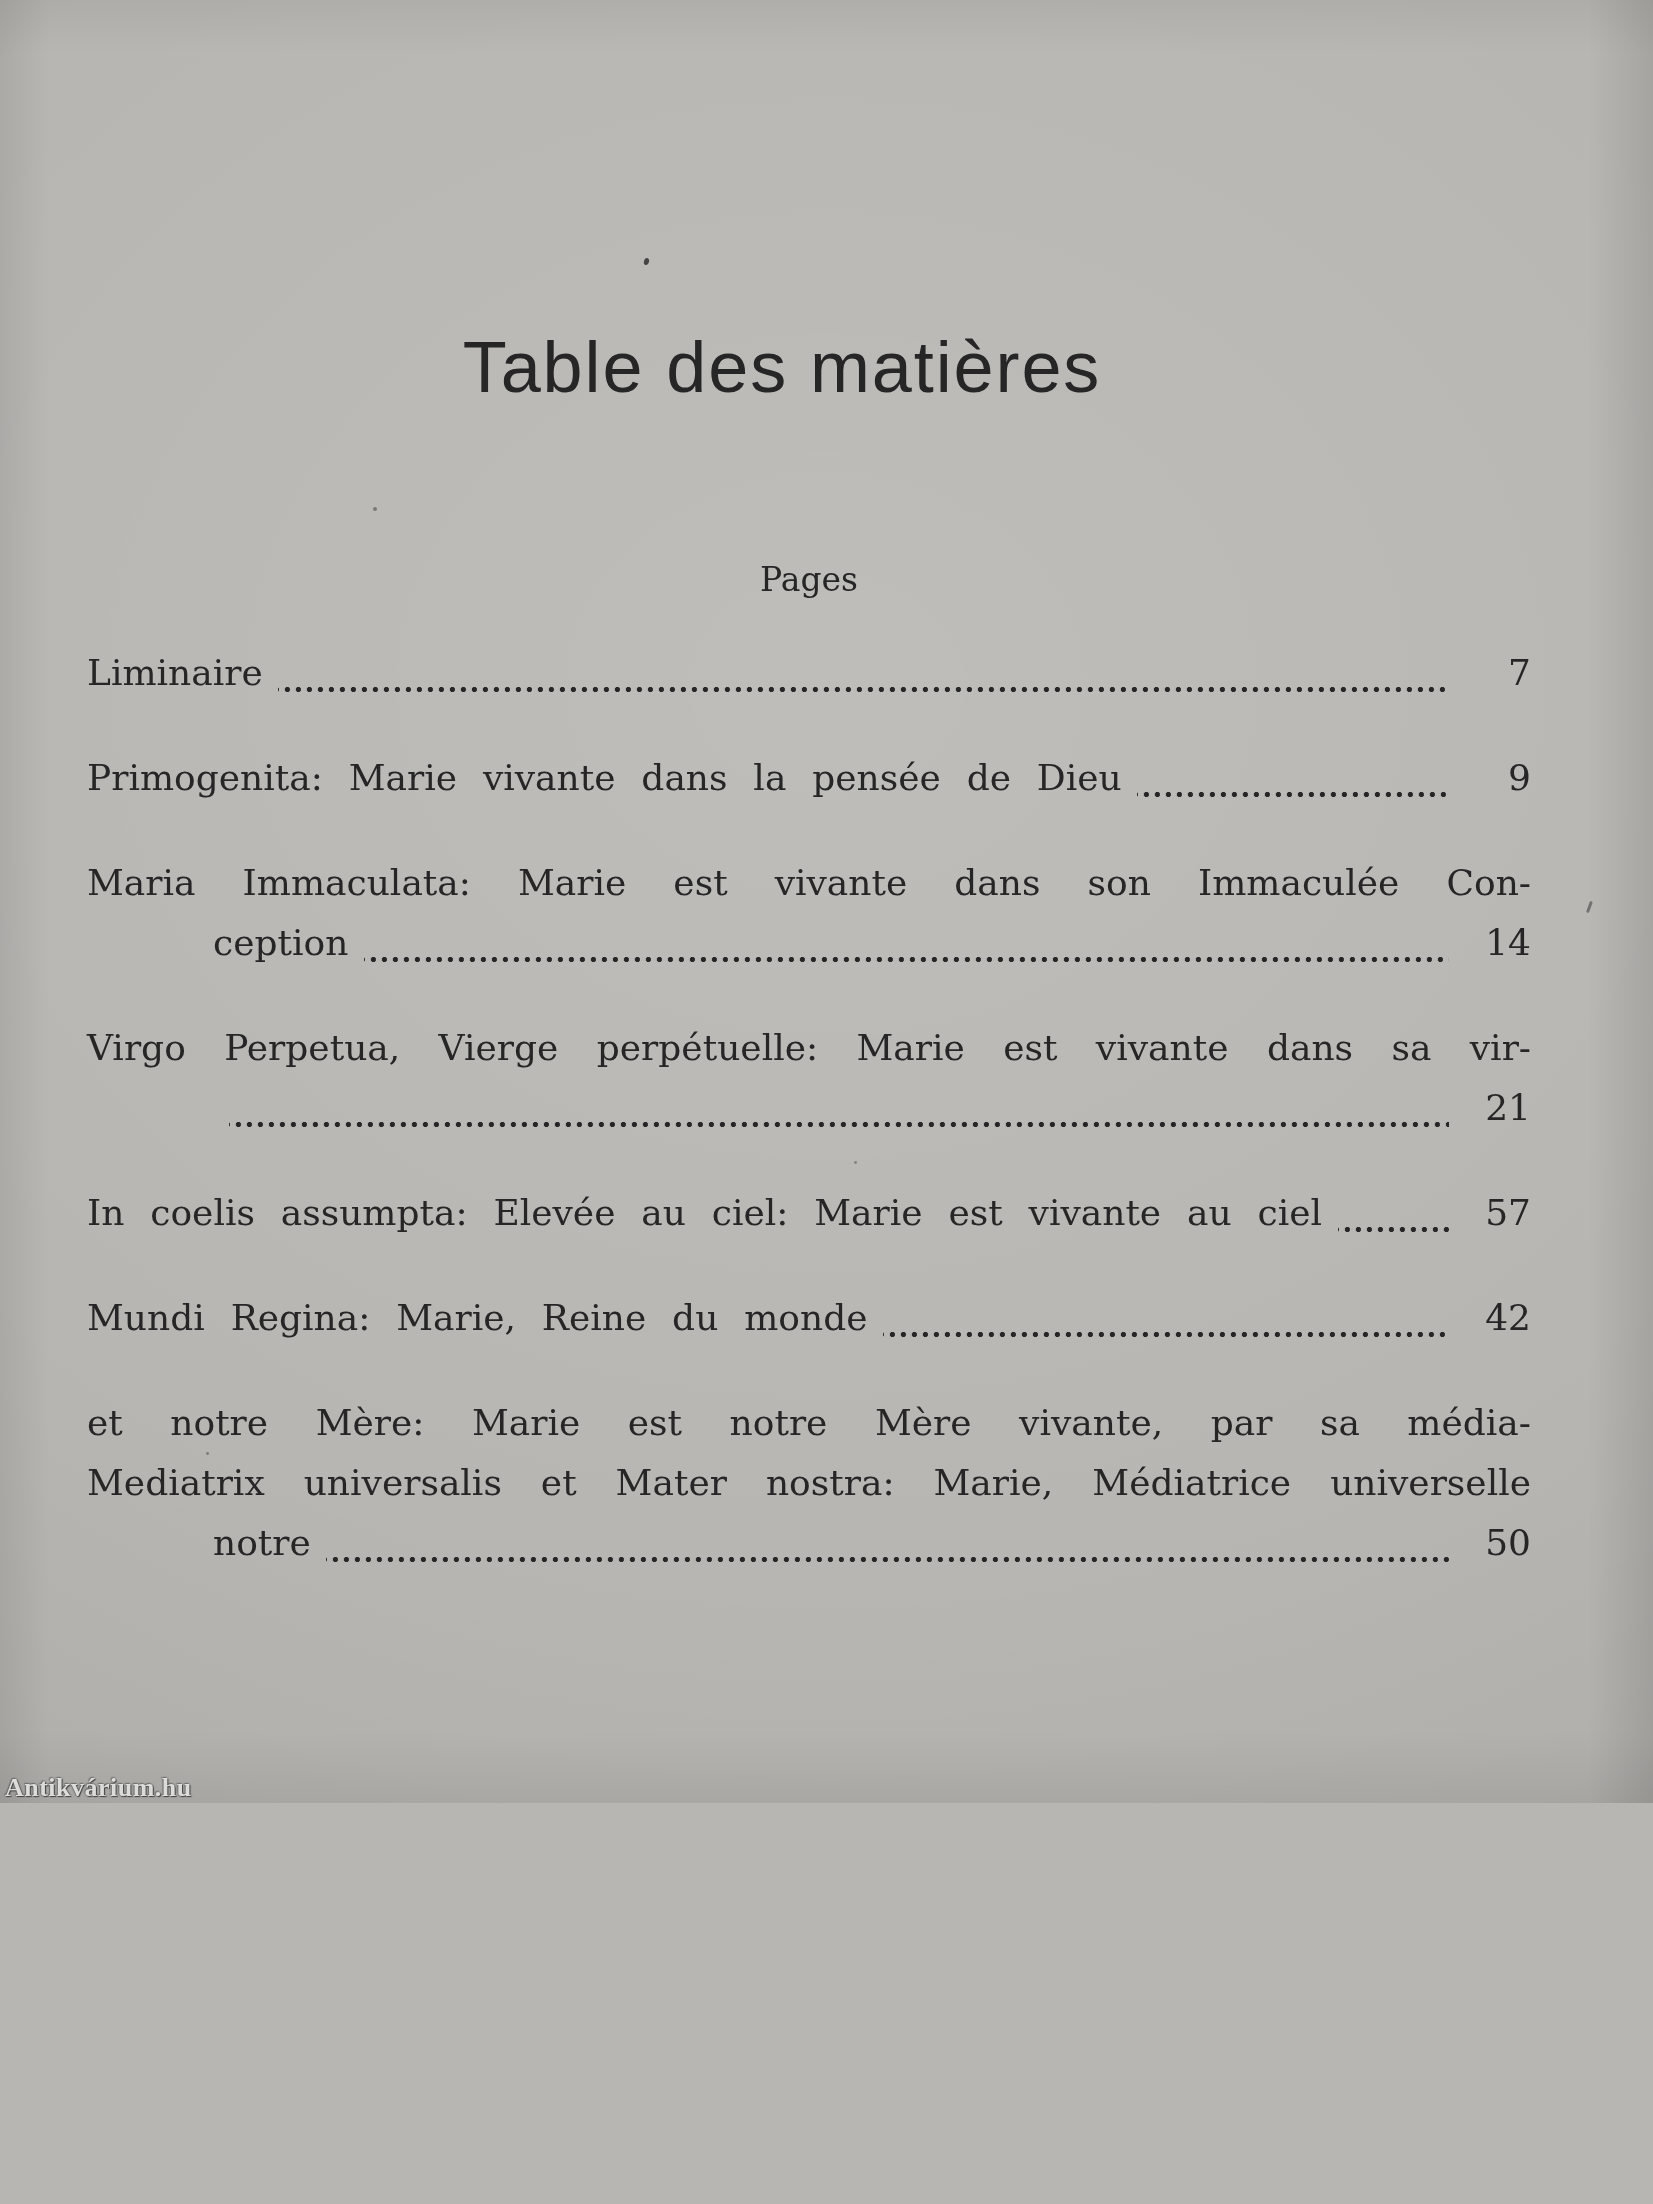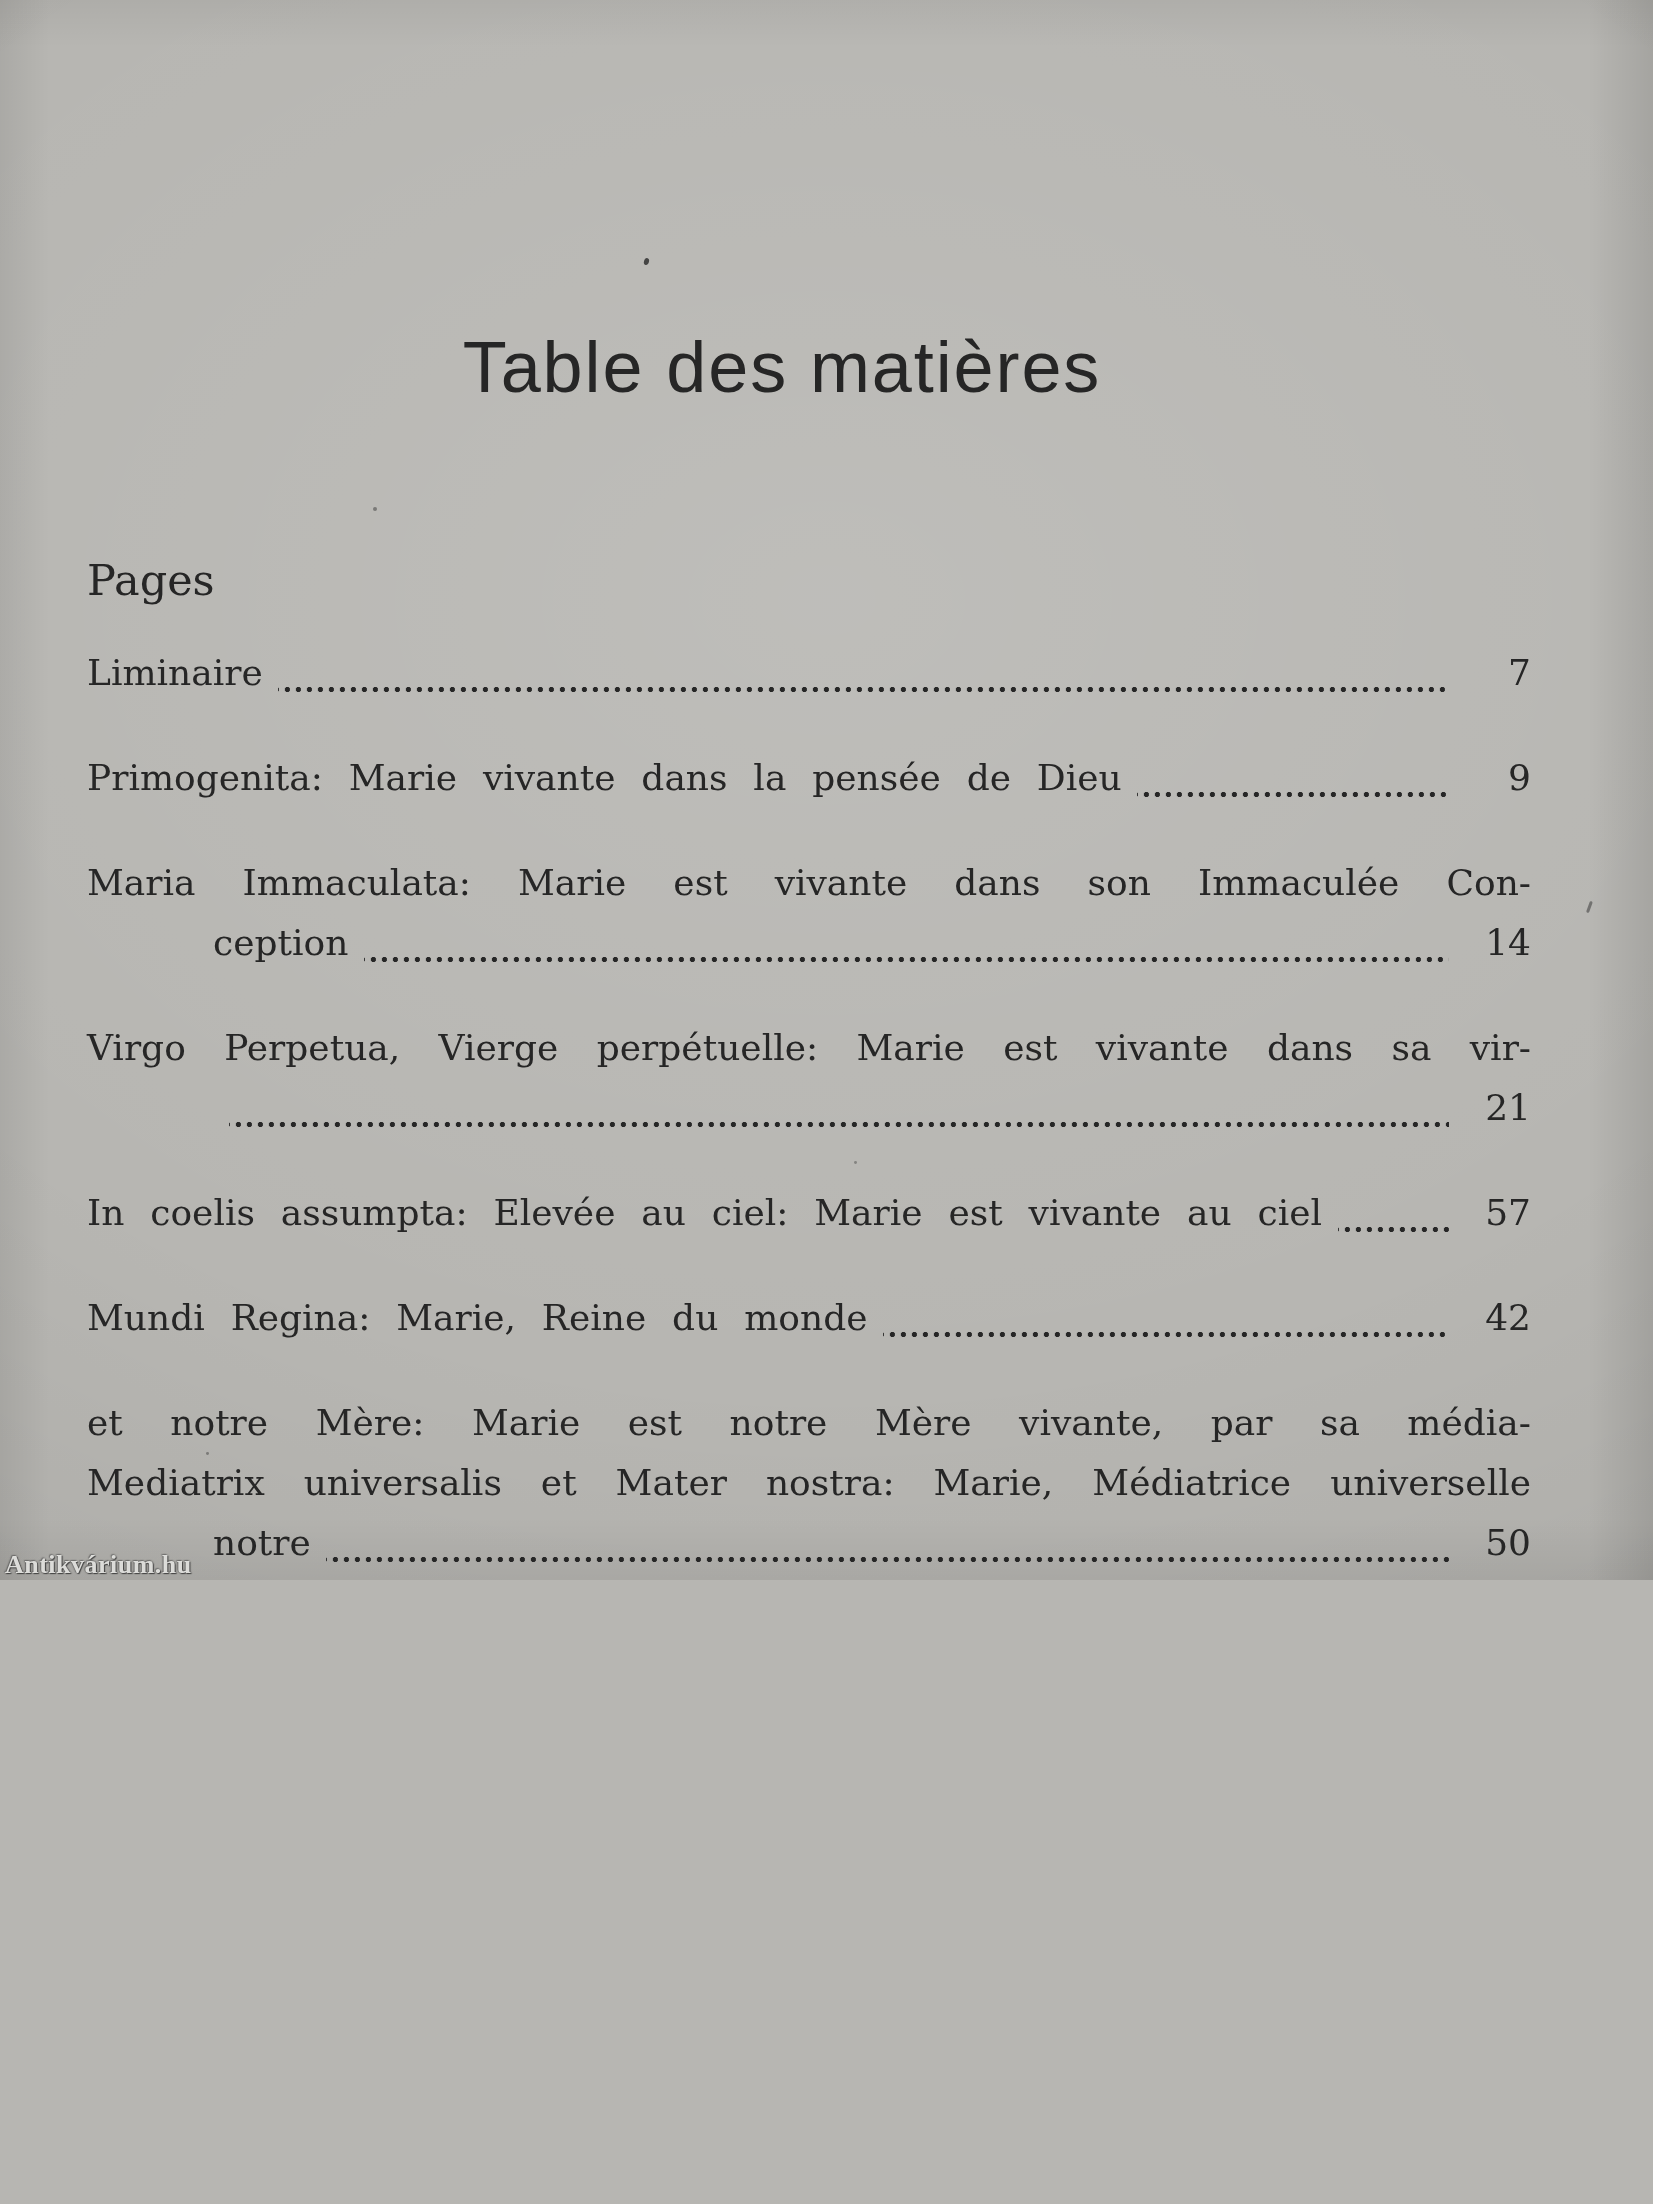--- a/index.html
+++ b/index.html
@@ -7,21 +7,21 @@
     --ink:#262626;
   }
   html,body{margin:0;padding:0;}
   body{
     width:1654px;height:2205px;overflow:hidden;
     background:var(--paper);
     font-family:"DejaVu Serif", serif;
     color:var(--ink);
   }
   .page{
-    position:relative;width:1654px;height:1580px;
+    position:relative;width:1654px;height:1803px;
     background:
       linear-gradient(90deg, rgba(0,0,0,0.07), rgba(0,0,0,0) 3%, rgba(0,0,0,0) 96%, rgba(0,0,0,0.10)),
       linear-gradient(0deg, rgba(0,0,0,0.06), rgba(0,0,0,0) 4%, rgba(0,0,0,0) 97%, rgba(0,0,0,0.05)),
       radial-gradient(ellipse 120% 90% at 50% 38%, rgba(255,255,255,0.10), rgba(0,0,0,0.00) 55%, rgba(0,0,0,0.07) 100%),
       var(--paper);
   }
   .title{
     margin:0;
     padding-top:330px;
     position:relative;
@@ -36,22 +36,22 @@
   }
   .toc{
     margin-left:87px;
     width:1444px;
     font-size:36px;
     line-height:60px;
   }
   .pages-row{
     margin-top:146px;
     margin-bottom:33px;
-    text-align:left;
-    font-size:43px;
+    text-align:center;
+    font-size:33px;
   }
   .entry{
     margin-bottom:45px;
     word-spacing:0.40em;
   }
   .pre-line{
     text-align:justify;
     text-align-last:justify;
   }
   .last-line{

